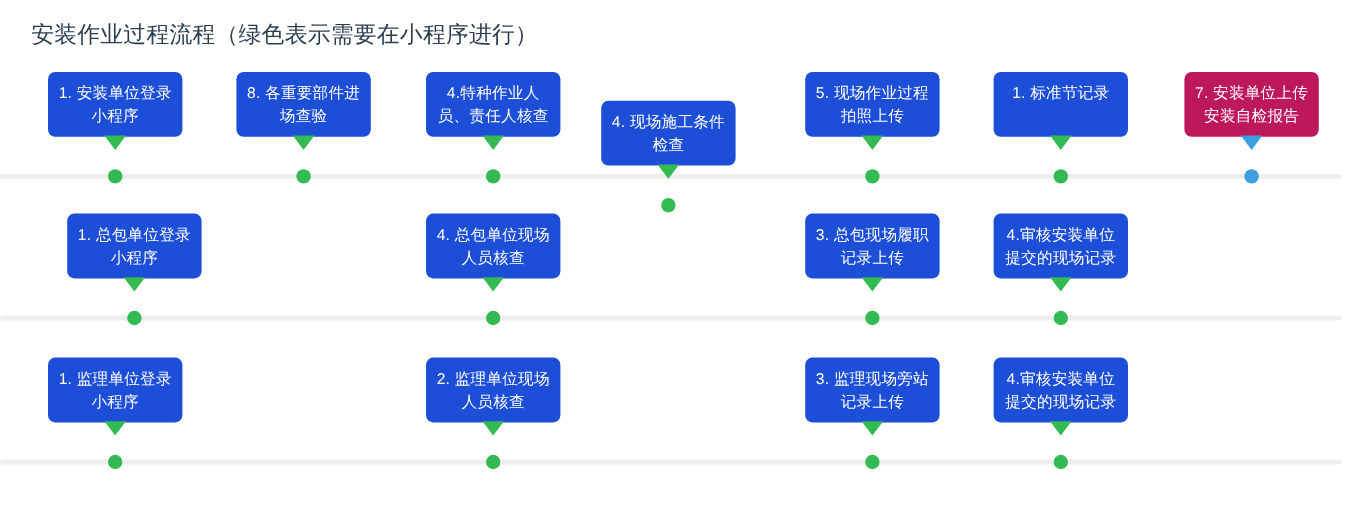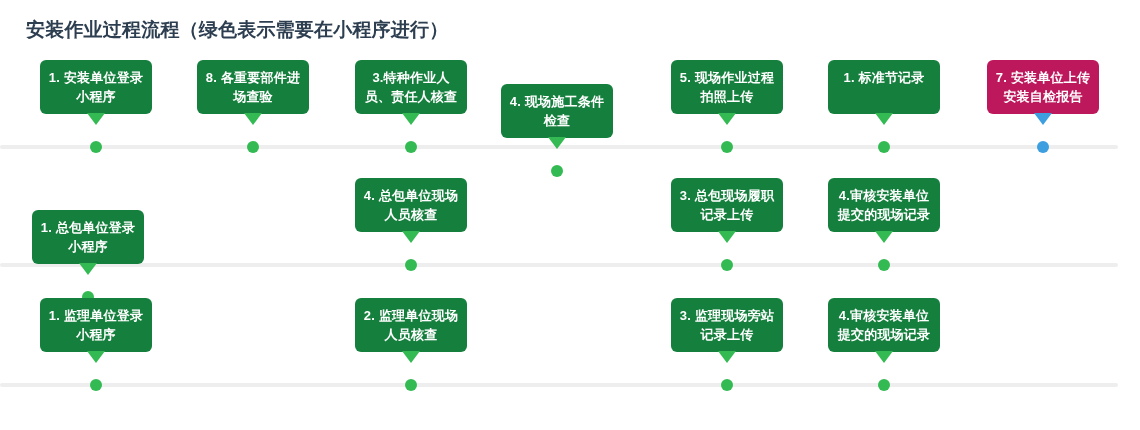--- a/index.html
+++ b/index.html
@@ -11,21 +11,20 @@
     height: 430px;
     background: #ffffff;
     font-family: "Liberation Sans", "DejaVu Sans", sans-serif;
     overflow: hidden;
   }
 
   #page {
     position: relative;
     width: 1140px;
     height: 430px;
-    font-weight: bold;
   }
 
   
   .page-title {
     position: absolute;
     left: 26px;
     top: 17px;
     font-size: 19px;
     line-height: 26px;
     color: #2c3e50;
@@ -70,21 +69,21 @@
     min-height: 54px;
     box-sizing: border-box;
     padding: 8px 6px 8px 6px;
     border-radius: 6px;
     color: #ffffff;
     font-size: 13px;
     line-height: 19px;
     text-align: center;
     letter-spacing: 0.2px;
   }
-  .node-box.green { background: #15803d; }
+  .node-box.green { background: #1d4ed8; }
   .node-box.blue  { background: #be185d; }
 
   
   .node-tail {
     position: absolute;
     left: 50%;
     margin-left: -9px;
     top: 53px;
     width: 0;
     height: 0;
@@ -128,21 +127,21 @@
         </div>
         <div class="node" style="left: 253px;">
           <div class="node-box green">
             <span class="node-label">8. 各重要部件进场查验</span>
           </div>
           <div class="node-tail green"></div>
           <div class="node-dot green"></div>
         </div>
         <div class="node" style="left: 411px;">
           <div class="node-box green">
-            <span class="node-label">3.特种作业人员、责任人核查</span>
+            <span class="node-label">4.特种作业人员、责任人核查</span>
           </div>
           <div class="node-tail green"></div>
           <div class="node-dot green"></div>
         </div>
         <div class="node" style="left: 557px; margin-top: 24px;">
           <div class="node-box green">
             <span class="node-label">4. 现场施工条件检查</span>
           </div>
           <div class="node-tail green"></div>
           <div class="node-dot green"></div>
@@ -164,21 +163,21 @@
         <div class="node" style="left: 1043px;">
           <div class="node-box blue">
             <span class="node-label">7. 安装单位上传安装自检报告</span>
           </div>
           <div class="node-tail blue"></div>
           <div class="node-dot blue"></div>
         </div>
       </div>
       <div class="timeline-row row-1">
         <div class="rail" style="width: 1118px;"></div>
-        <div class="node" style="left: 88px; margin-top: 32px;">
+        <div class="node" style="left: 112px;">
           <div class="node-box green">
             <span class="node-label">1. 总包单位登录小程序</span>
           </div>
           <div class="node-tail green"></div>
           <div class="node-dot green"></div>
         </div>
         <div class="node" style="left: 411px;">
           <div class="node-box green">
             <span class="node-label">4. 总包单位现场人员核查</span>
           </div>

